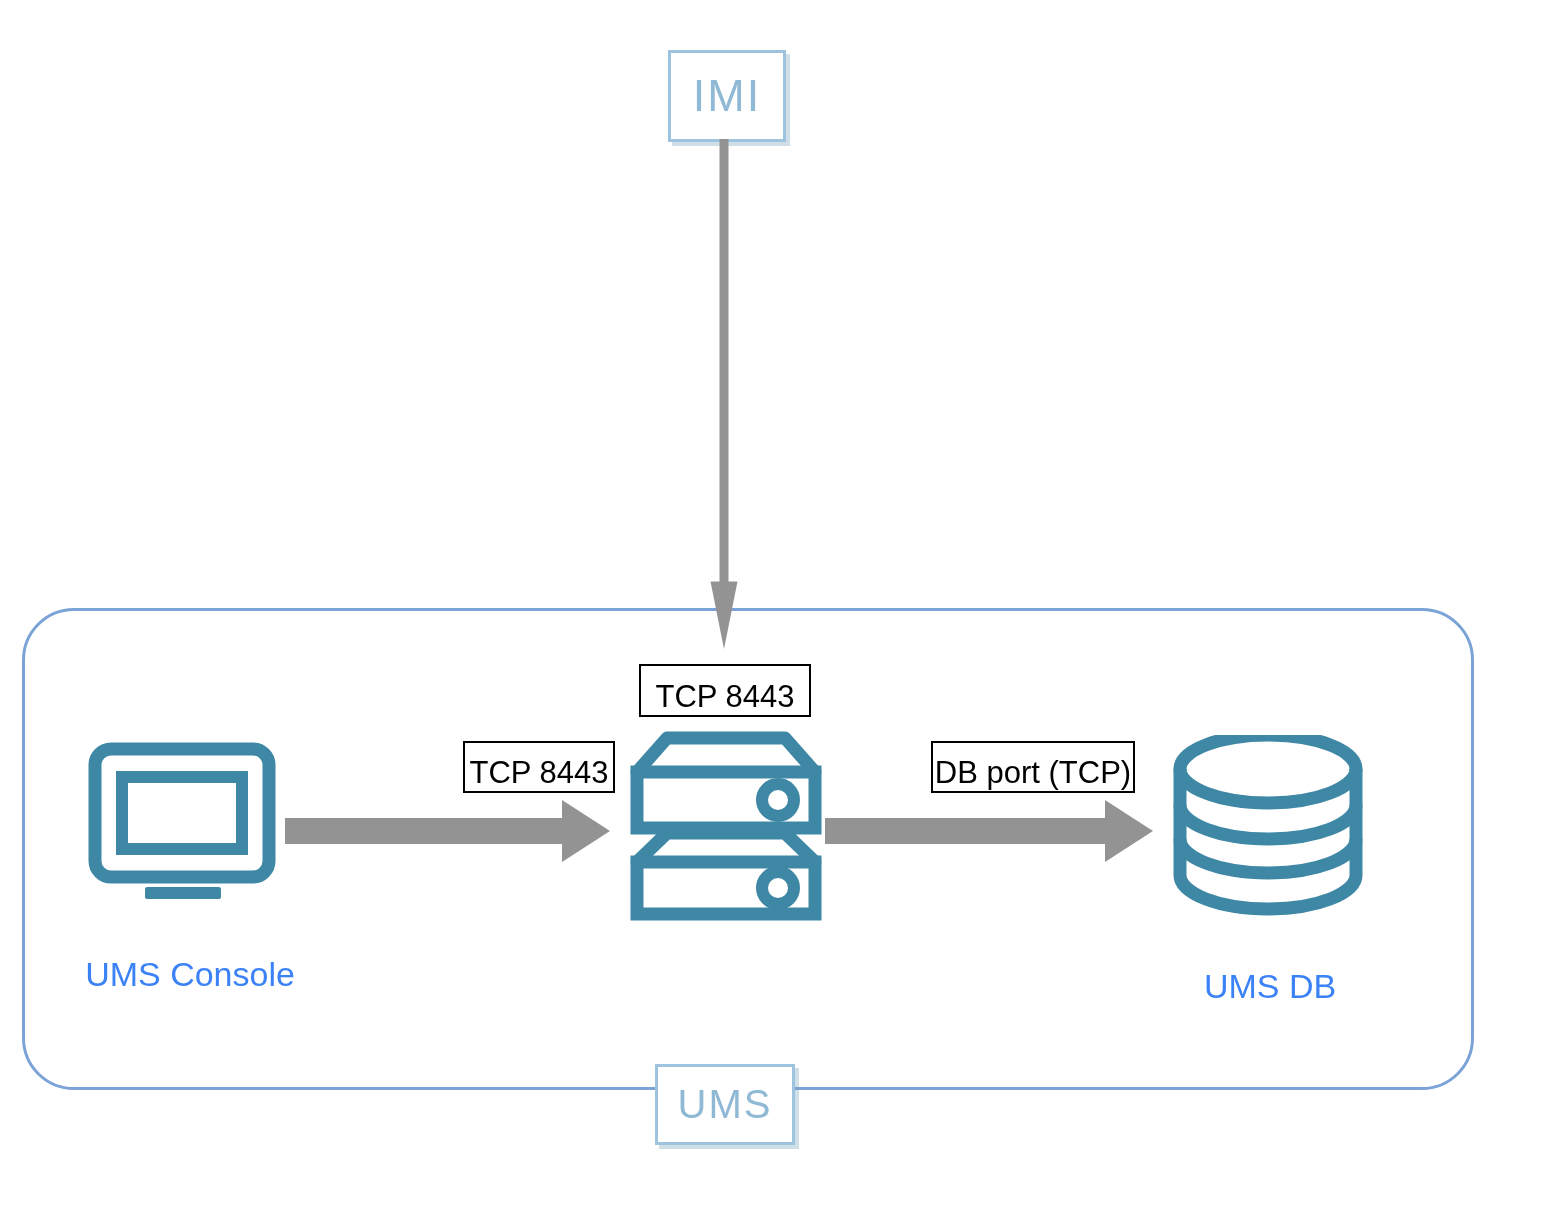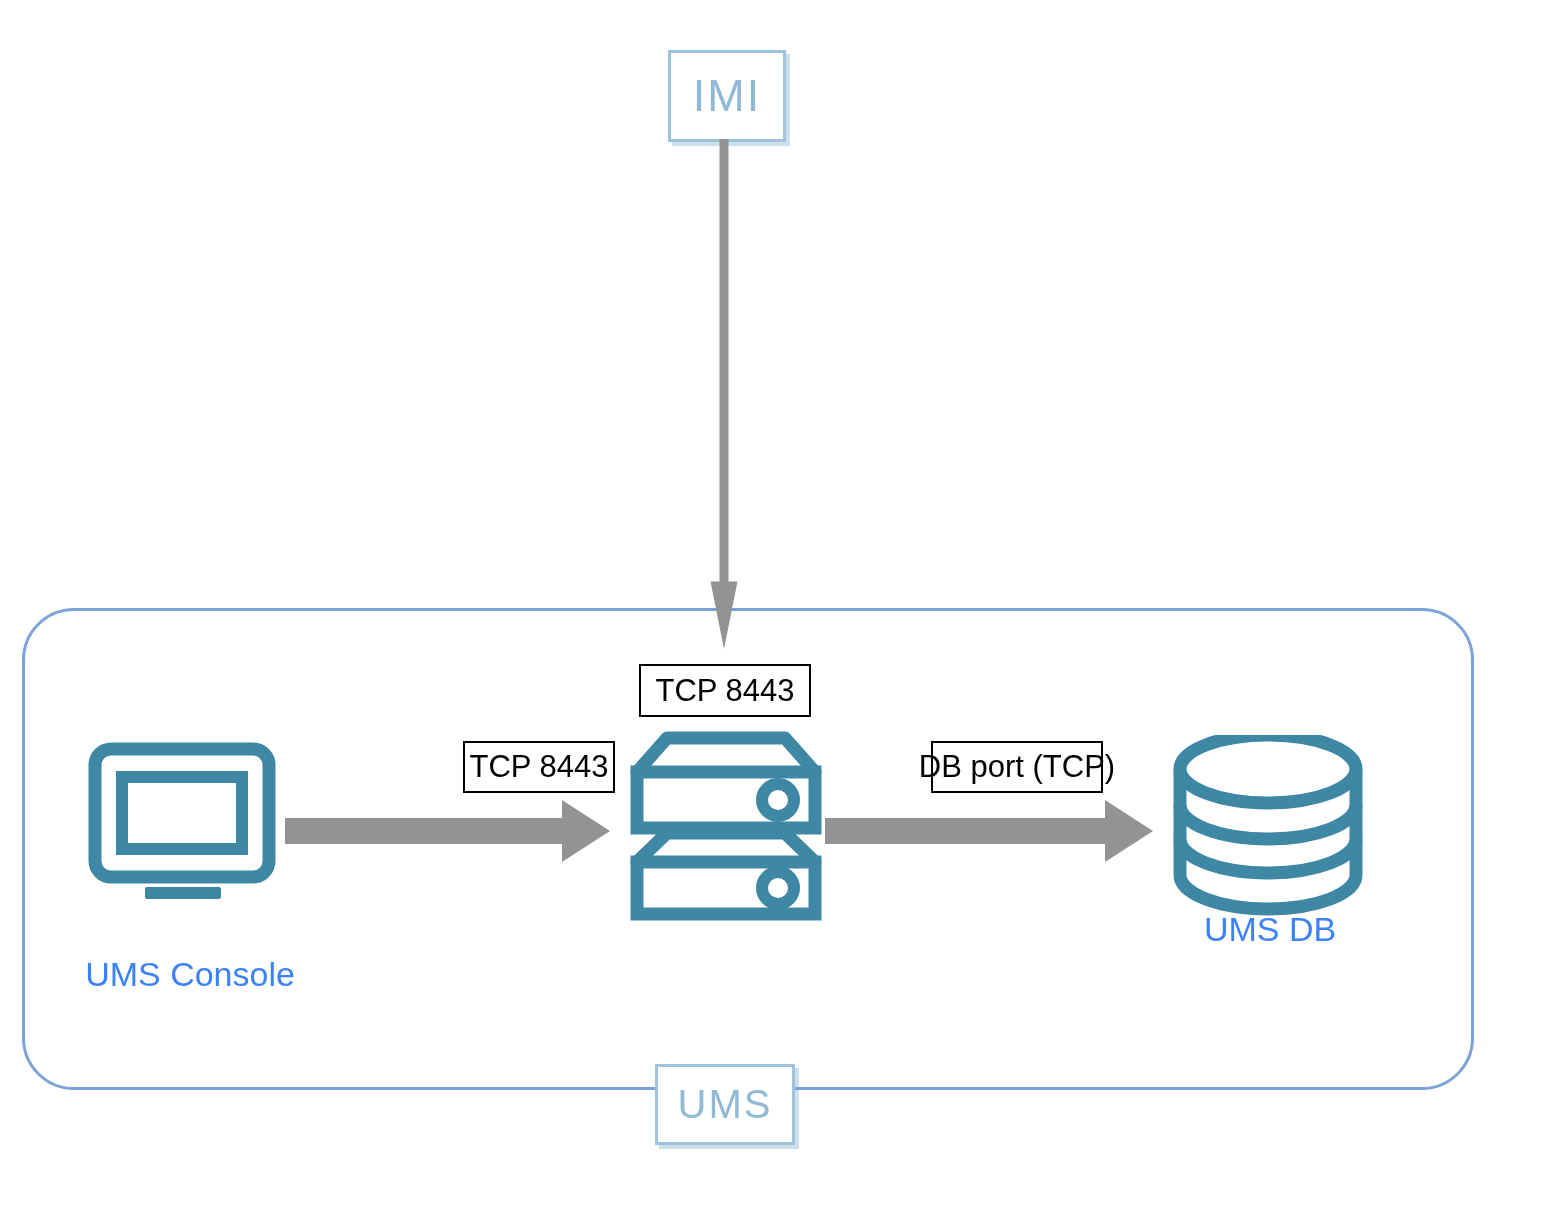--- a/index.html
+++ b/index.html
@@ -58,30 +58,30 @@
     font-size: 40px;
     z-index: 6;
   }
 
   
   .port-label {
     background: #ffffff;
     border: 2px solid #000000;
     box-sizing: border-box;
     display: flex;
-    align-items: center;
+    align-items: flex-end;
     justify-content: center;
     color: #000000;
     font-size: 31px;
     white-space: nowrap;
     z-index: 5;
   }
   #port-imi-server { left: 639px; top: 664px; width: 172px; height: 53px; }
   #port-console-server { left: 463px; top: 741px; width: 152px; height: 52px; }
-  #port-server-db { left: 931px; top: 741px; width: 172px; height: 52px; }
+  #port-server-db { left: 931px; top: 741px; width: 204px; height: 52px; }
 
   
   .arrow-v {
     left: 709px;
     top: 139px;
     width: 30px;
     height: 510px;
     z-index: 2;
   }
   .arrow-h-1 { left: 285px; top: 800px; width: 325px; height: 62px; z-index: 2; }
@@ -96,21 +96,21 @@
   
   .node-caption {
     font-size: 34px;
     color: #3b82f6;
     text-align: center;
     white-space: nowrap;
     z-index: 4;
   }
   #caption-console { left: 0px; top: 955px; width: 380px; }
   #caption-server  { left: 530px; top: 955px; width: 390px; }
-  #caption-db      { left: 1075px; top: 910px; width: 390px; }
+  #caption-db      { left: 1075px; top: 967px; width: 390px; }
 </style>
 </head>
 <body>
 
 <div id="canvas">
 
   <div class="abs" id="ums-zone"></div>
 
   <div class="abs tag-box" id="imi-tag">
     <span>IMI</span>

